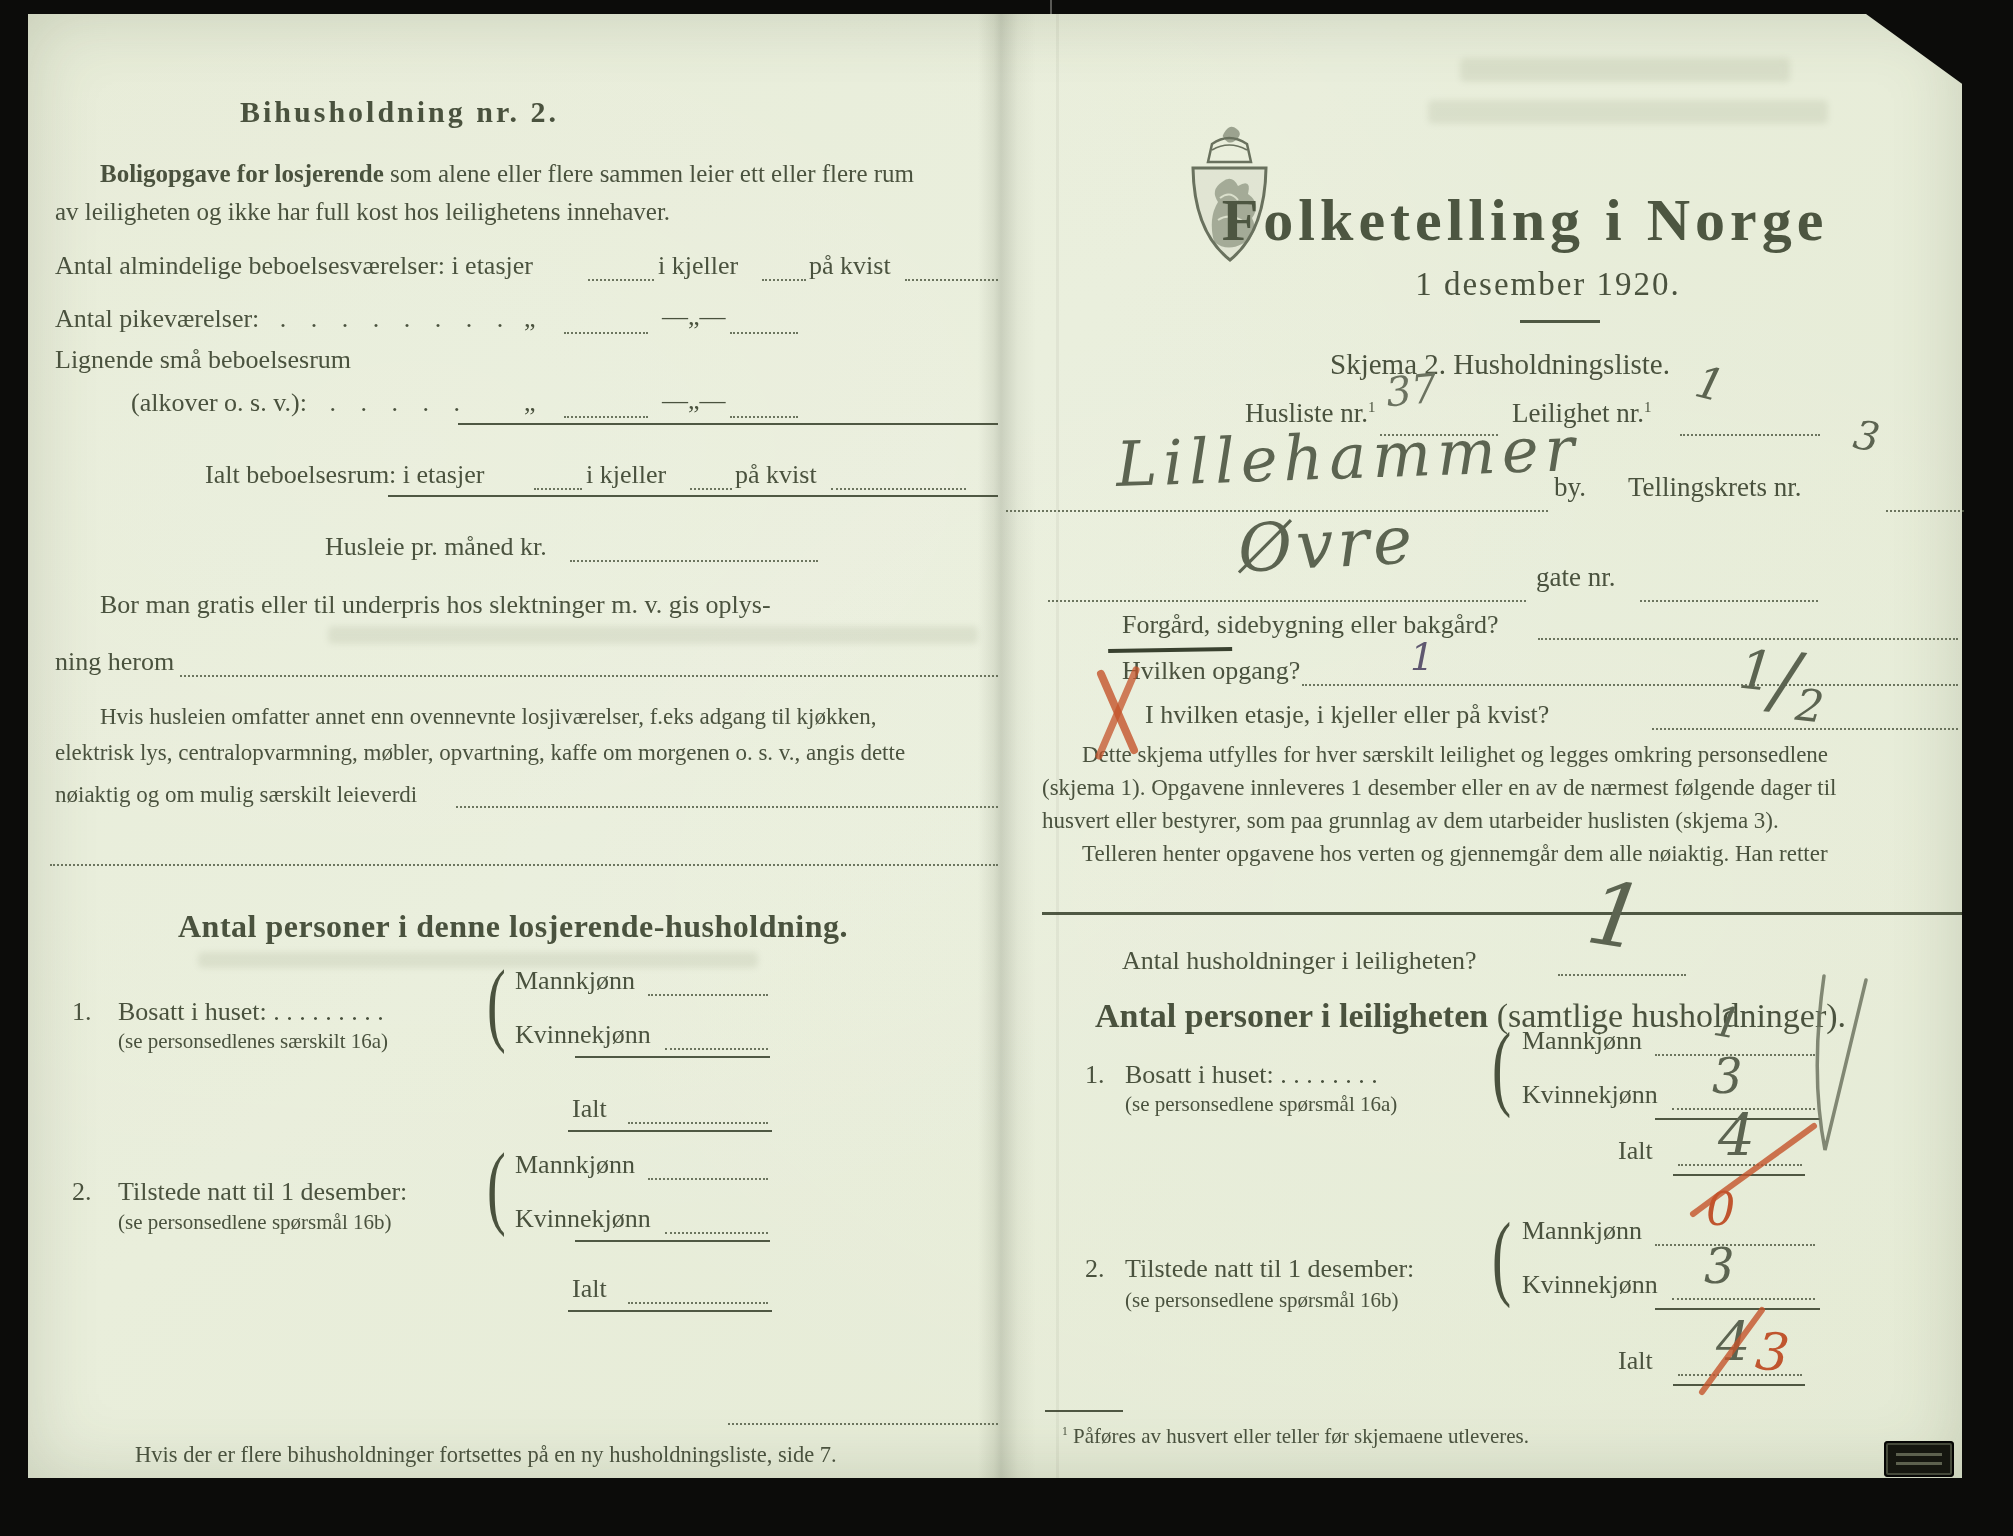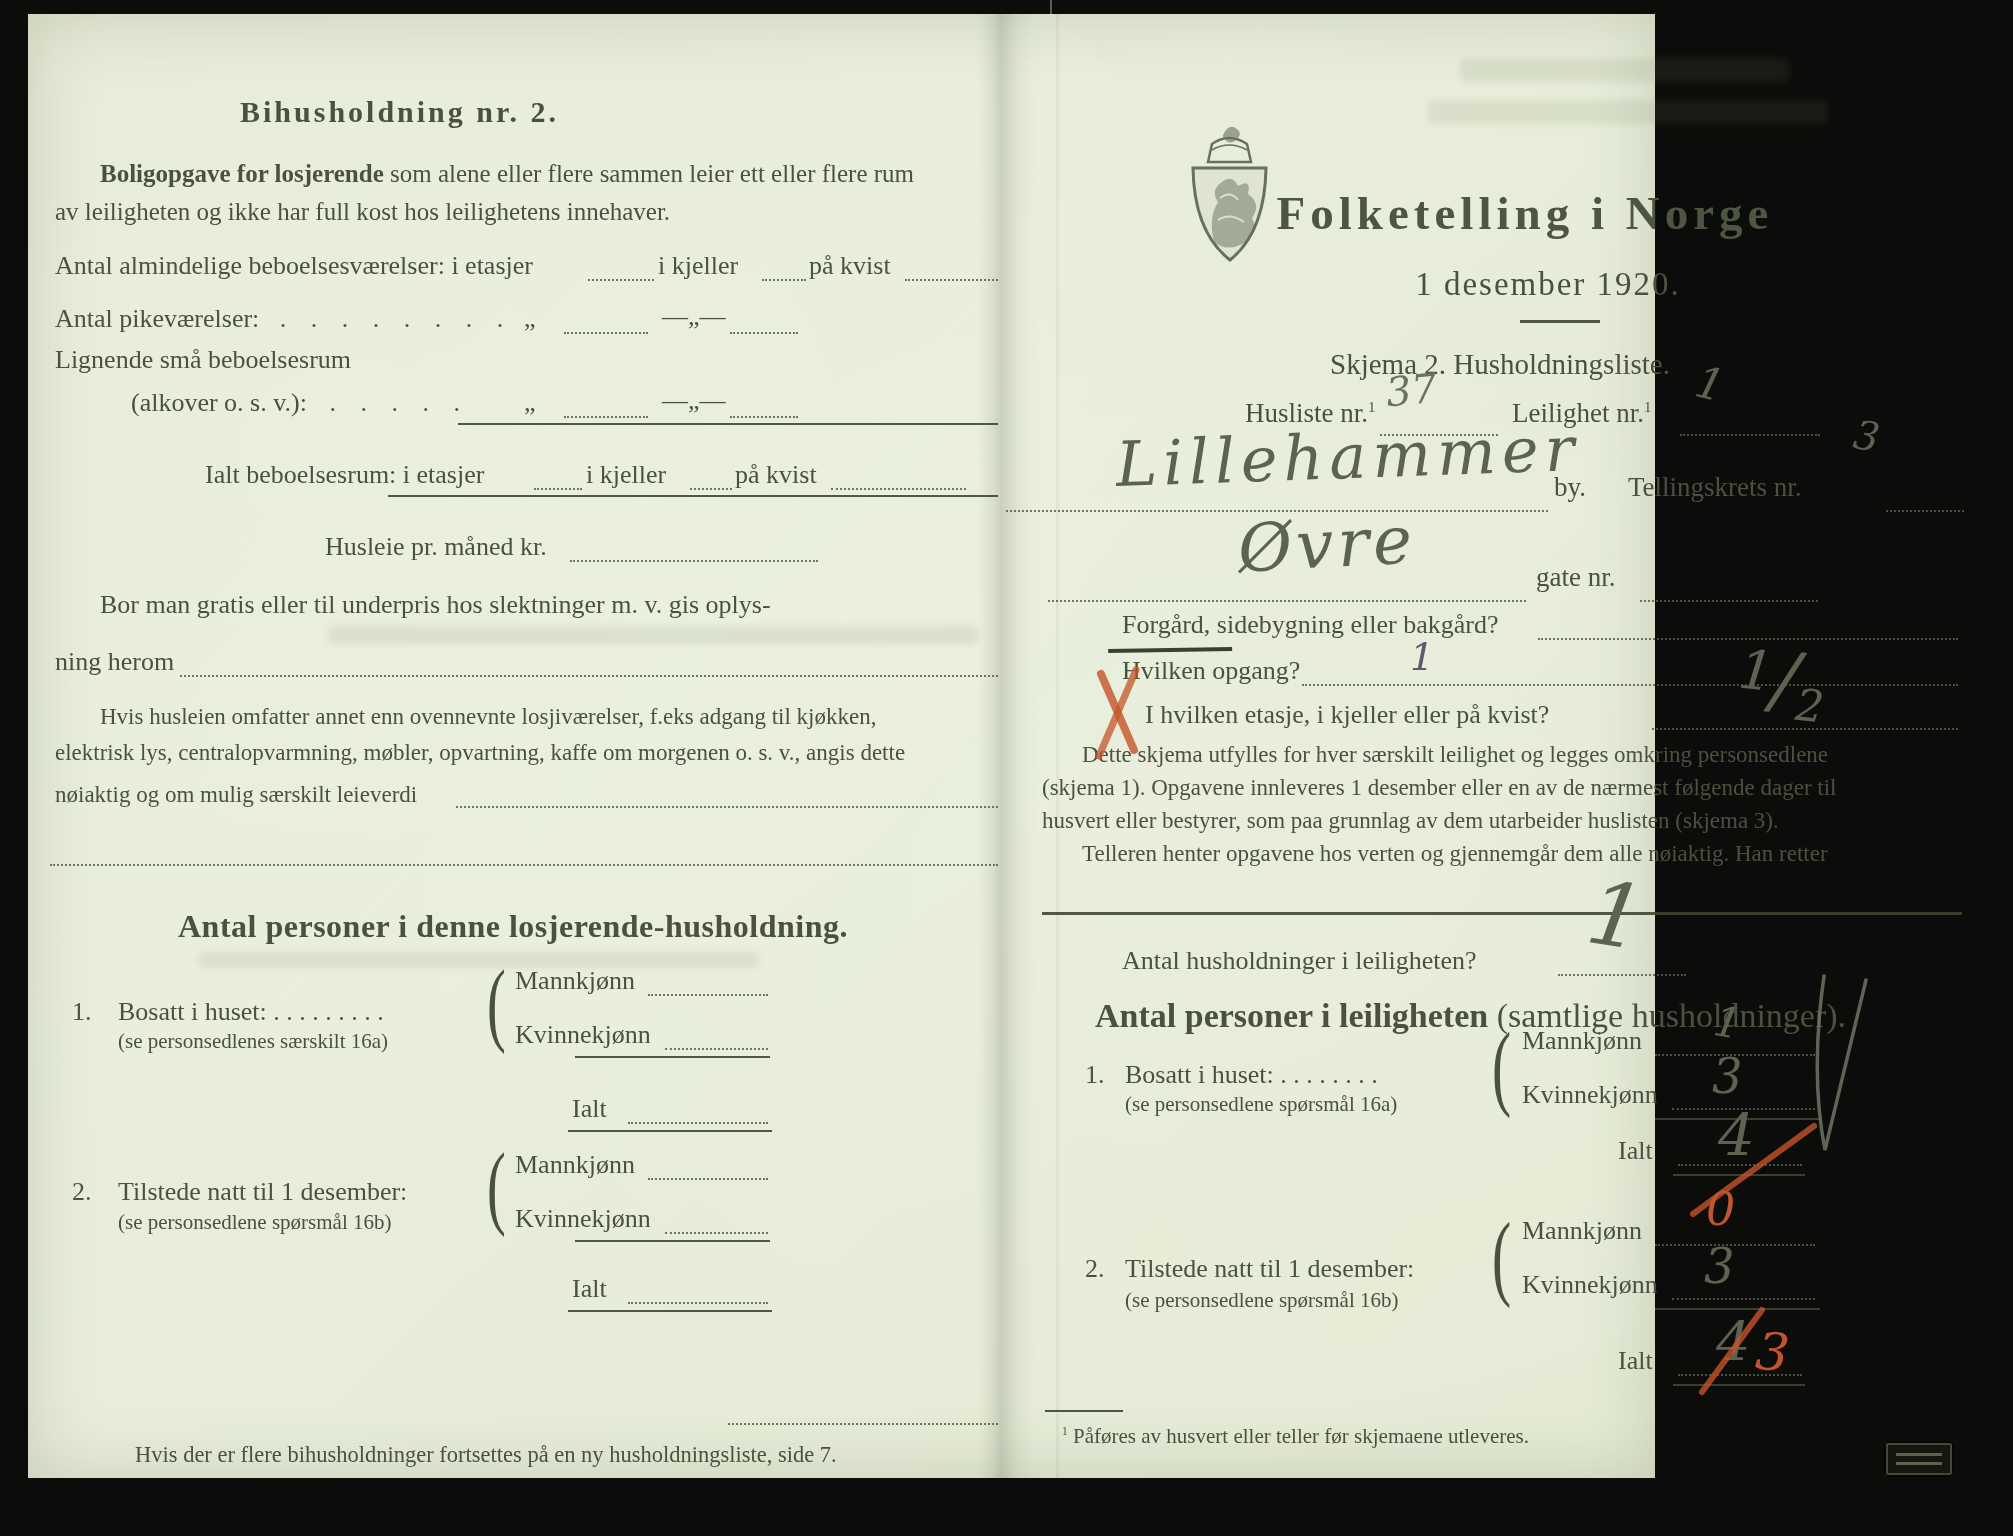--- a/index.html
+++ b/index.html
@@ -1,18 +1,18 @@
 <!DOCTYPE html>
 <html><head>
 <meta charset="utf-8">
 <style>
   html,body{margin:0;padding:0;background:#000;}
   .stage{position:relative;width:2013px;height:1536px;background:#0c0c0a;overflow:hidden;
          font-family:"Liberation Serif","DejaVu Serif",serif;}
-  .paper{position:absolute;left:28px;top:14px;width:1627px;height:1464px;
+  .paper{position:absolute;left:28px;top:14px;width:1934px;height:1464px;
          background:
            radial-gradient(ellipse at 20% 30%, rgba(255,255,255,.12), transparent 60%),
            radial-gradient(ellipse at 75% 60%, rgba(255,255,250,.10), transparent 55%),
            linear-gradient(135deg,#e6ebd6 0%,#e9eedb 40%,#e4ead4 100%);
          clip-path:polygon(0 0,1838px 0,1937px 72px,1937px 1464px,0 1464px);
          box-shadow:inset 0 0 70px rgba(70,80,50,.20);}
   .paper::before{content:"";position:absolute;inset:0;
          background:linear-gradient(90deg,transparent 0,transparent 950px,rgba(60,70,45,.10) 966px,
                     rgba(35,45,25,.16) 973px,rgba(60,70,45,.05) 990px,transparent 1008px);}
   .paper::after{content:"";position:absolute;left:1028px;top:0;width:3px;height:100%;
@@ -138,21 +138,21 @@
           <path d="M52 16 Q57 4 64 10 Q70 14 62 20 Q56 24 52 16 Z" fill="#4d5642" opacity=".6"></path>
           <path d="M36 42 L79 42 L75 24 Q57 12 40 24 Z"></path>
           <path d="M40 30 Q57 20 75 30" stroke-width="1.5"></path>
           <path d="M21 48 L94 48 Q93 112 58 140 Q22 112 21 48 Z" stroke-width="3" fill="rgba(77,86,66,.07)"></path>
           <path d="M42 122 Q36 98 46 82 Q38 70 50 62 Q60 54 66 66 Q80 58 76 74 Q90 84 80 98 Q88 114 70 124 Q55 132 42 122 Z" fill="#4d5642" opacity=".5" stroke="none"></path>
           <path d="M48 78 Q58 70 66 80 M46 100 Q58 92 72 102" stroke="#e7ecd8" stroke-width="2" opacity=".8"></path>
         </g>
       </svg>
     </div>
 
-    <div class="t" style="left:1497px;top:172px;font-size:47px;letter-spacing:5px;transform:translateX(-50%);font-weight:600;color:#4d5641;font-family:Liberation Serif, serif;">Folketelling i Norge</div>
+    <div class="t" style="left:1497px;top:172px;font-size:60px;letter-spacing:5px;transform:translateX(-50%);font-weight:600;color:#4d5641;font-family:Liberation Serif, serif;">Folketelling i Norge</div>
     <div class="t" style="left:1520px;top:252px;font-size:33px;letter-spacing:2px;transform:translateX(-50%);">1 desember 1920.</div>
     <div class="sol" style="left:1492px;top:292px;width:80px;height:14px;border-bottom-width:3px;"></div>
 
     <div class="t" style="left:1472px;top:334px;font-size:29px;transform:translateX(-50%);">Skjema 2.  Husholdningsliste.</div>
 
     <div class="t" style="left:1217px;top:384px;font-size:27px;"><span>Husliste nr.</span><sup class="fnsup">1</sup></div>
     <div class="hw" style="left:1358px;top:356px;font-size:40px;transform:rotate(-6deg);color:#6b7260;">37</div>
     <div class="dots" style="left:1352px;top:392px;width:118px;height:28px;"></div>
     <div class="t" style="left:1484px;top:384px;font-size:27px;"><span>Leilighet nr.</span><sup class="fnsup">1</sup></div>
     <div class="hw" style="left:1668px;top:348px;font-size:44px;transform:rotate(14deg);">1</div>

